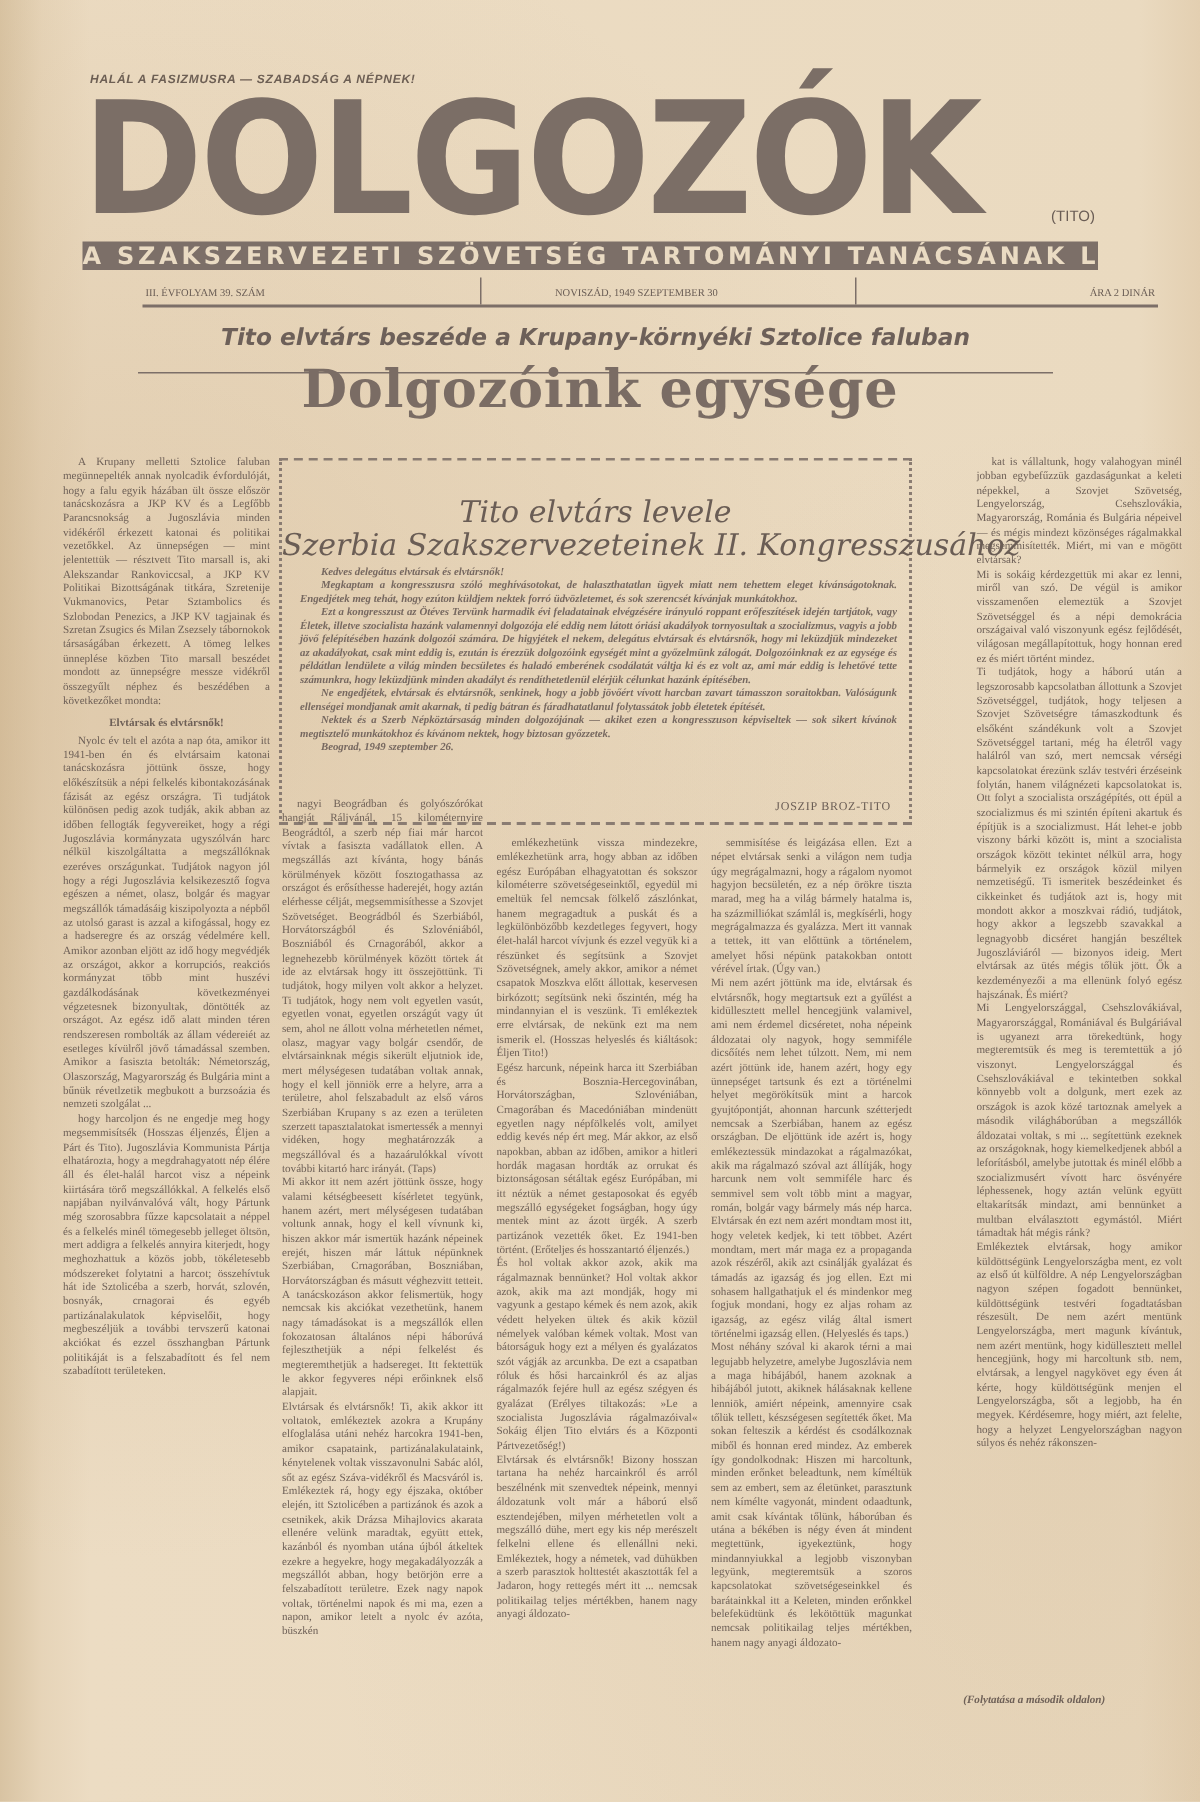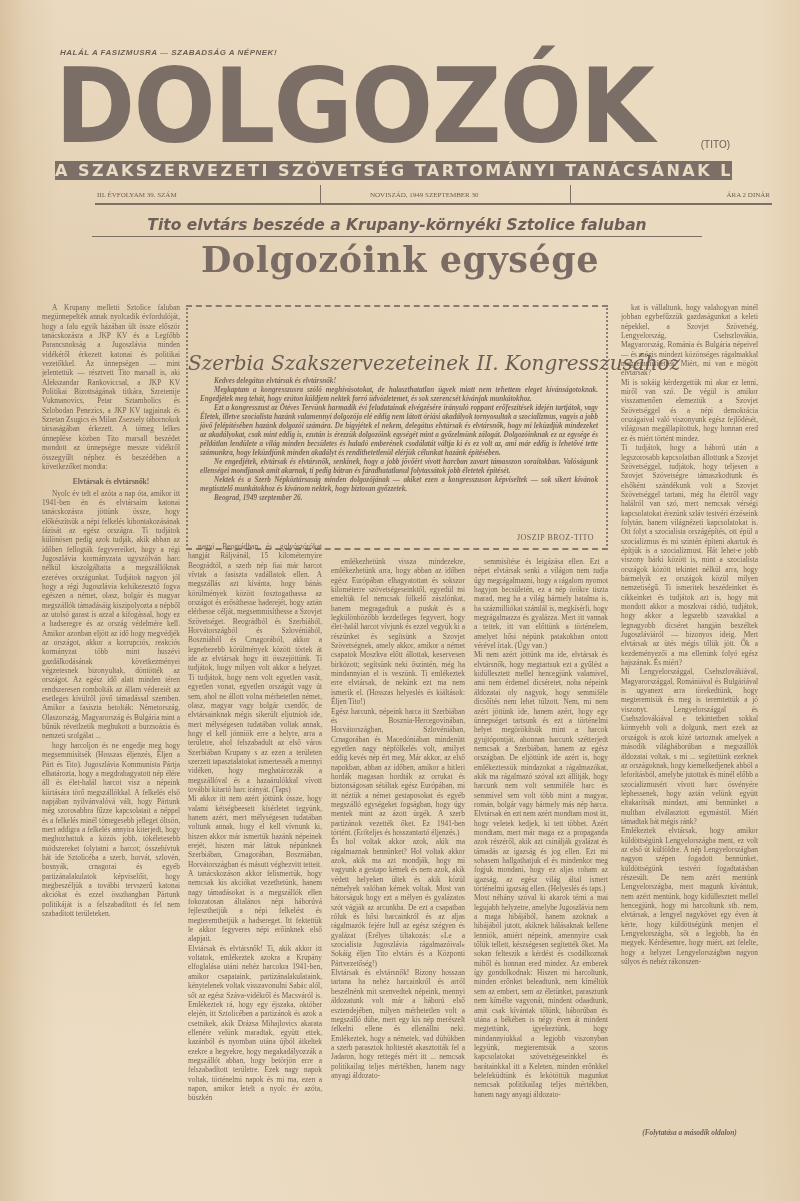--- a/index.html
+++ b/index.html
@@ -50,21 +50,21 @@
     border-bottom: 2px solid #7c6f68;
     font-family: Liberation Serif, serif; font-size: 7px; color: #6a5d55; margin-left: 27px;
   }
   .dateline .cell { position: absolute; top: 6px; }
   .dateline .sep { position: absolute; top: 0; width: 1px; height: 18px; background: #7c6f68; }
 
   
   .kicker {
     position: absolute; left: 92px; top: 216px; width: 610px; text-align: center;
     font-family: "DejaVu Sans", sans-serif; font-style: italic; font-weight: bold;
-    font-size: 15.5px; color: #6d6059; border-bottom: 1px solid #7c6f68; padding-bottom: 2px;
+    font-size: 15.5px; color: #6d6059; border-bottom: 1px solid #7c6f68; padding-bottom: 14px;
   }
   .headline {
     position: absolute; left: 60px; top: 240px; width: 680px; text-align: center;
     font-family: "DejaVu Serif", serif; font-weight: bold;
     font-size: 35px; line-height: 40px; color: #7a6c64; letter-spacing: 0.5px;
   }
 
   
   .col {
     position: absolute; font-family: "Liberation Serif", serif;
@@ -119,50 +119,51 @@
   </div>
 
   <div class="col" style="left:42px; top:303px; width:138px; height:850px;">
     <p>A Krupany melletti Sztolice faluban megünnepelték annak nyolcadik évfordulóját, hogy a falu egyik házában ült össze először tanácskozásra a JKP KV és a Legfőbb Parancsnokság a Jugoszlávia minden vidékéről érkezett katonai és politikai vezetőkkel. Az ünnepségen — mint jelentettük — résztvett Tito marsall is, aki Alekszandar Rankoviccsal, a JKP KV Politikai Bizottságának titkára, Szretenije Vukmanovics, Petar Sztambolics és Szlobodan Penezics, a JKP KV tagjainak és Szretan Zsugics és Milan Zsezsely tábornokok társaságában érkezett. A tömeg lelkes ünneplése közben Tito marsall beszédet mondott az ünnepségre messze vidékről összegyűlt néphez és beszédében a következőket mondta:</p>
     <p class="sub">Elvtársak és elvtársnők!</p>
     <p>Nyolc év telt el azóta a nap óta, amikor itt 1941-ben én és elvtársaim katonai tanácskozásra jöttünk össze, hogy előkészítsük a népi felkelés kibontakozásának fázisát az egész országra. Ti tudjátok különösen pedig azok tudják, akik abban az időben fellogták fegyvereiket, hogy a régi Jugoszlávia kormányzata ugyszólván harc nélkül kiszolgáltatta a megszállóknak ezeréves országunkat. Tudjátok nagyon jól hogy a régi Jugoszlávia kelsikezesztő fogva egészen a német, olasz, bolgár és magyar megszállók támadásáig kiszipolyozta a népből az utolsó garast is azzal a kifogással, hogy ez a hadseregre és az ország védelmére kell. Amikor azonban eljött az idő hogy megvédjék az országot, akkor a korrupciós, reakciós kormányzat több mint huszévi gazdálkodásának következményei végzetesnek bizonyultak, döntötték az országot. Az egész idő alatt minden téren rendszeresen rombolták az állam védereiét az esetleges kívülről jövő támadással szemben. Amikor a fasiszta betolták: Németország, Olaszország, Magyarország és Bulgária mint a bűnük révetlzetik megbukott a burzsoázia és nemzeti szolgálat ...</p>
     <p>hogy harcoljon és ne engedje meg hogy megsemmisítsék (Hosszas éljenzés, Éljen a Párt és Tito). Jugoszlávia Kommunista Pártja elhatározta, hogy a megdrahagyatott nép élére áll és élet-halál harcot visz a népeink kiirtására törő megszállókkal. A felkelés első napjában nyilvánvalóvá vált, hogy Pártunk még szorosabbra fűzze kapcsolatait a néppel és a felkelés minél tömegesebb jelleget öltsön, mert addigra a felkelés annyira kiterjedt, hogy meghozhattuk a közös jobb, tökéletesebb módszereket folytatni a harcot; összehívtuk hát ide Sztolicéba a szerb, horvát, szlovén, bosnyák, crnagorai és egyéb partizánalakulatok képviselőit, hogy megbeszéljük a további tervszerű katonai akciókat és ezzel összhangban Pártunk politikáját is a felszabadított és fel nem szabadított területeken.</p>
   </div>
 
   <div class="letter-box">
+    <div class="letter-title" style="top:22px; font-size:20px;">Tito elvtárs levele</div>
     <div class="letter-title" style="top:44px; font-size:20px; white-space:nowrap;">Szerbia Szakszervezeteinek II. Kongresszusához</div>
     <div class="letter-body">
       <p>Kedves delegátus elvtársak és elvtársnők!</p>
       <p>Megkaptam a kongresszusra szóló meghívásotokat, de halaszthatatlan ügyek miatt nem tehettem eleget kívánságotoknak. Engedjétek meg tehát, hogy ezúton küldjem nektek forró üdvözletemet, és sok szerencsét kívánjak munkátokhoz.</p>
       <p>Ezt a kongresszust az Ötéves Tervünk harmadik évi feladatainak elvégzésére irányuló roppant erőfeszítések idején tartjátok, vagy Életek, illetve szocialista hazánk valamennyi dolgozója elé eddig nem látott óriási akadályok tornyosultak a szocializmus, vagyis a jobb jövő felépítésében hazánk dolgozói számára. De higyjétek el nekem, delegátus elvtársak és elvtársnők, hogy mi leküzdjük mindezeket az akadályokat, csak mint eddig is, ezután is érezzük dolgozóink egységét mint a győzelmünk zálogát. Dolgozóinknak ez az egysége és példátlan lendülete a világ minden becsületes és haladó emberének csodálatát váltja ki és ez volt az, ami már eddig is lehetővé tette számunkra, hogy leküzdjünk minden akadályt és rendíthetetlenül elérjük célunkat hazánk építésében.</p>
       <p>Ne engedjétek, elvtársak és elvtársnők, senkinek, hogy a jobb jövőért vívott harcban zavart támasszon soraitokban. Valóságunk ellenségei mondjanak amit akarnak, ti pedig bátran és fáradhatatlanul folytassátok jobb életetek építését.</p>
       <p>Nektek és a Szerb Népköztársaság minden dolgozójának — akiket ezen a kongresszuson képviseltek — sok sikert kívánok megtisztelő munkátokhoz és kívánom nektek, hogy biztosan győzzetek.</p>
       <p>Beograd, 1949 szeptember 26.</p>
     </div>
     <div class="letter-sign">JOSZIP BROZ-TITO</div>
   </div>
 
-  <div class="col" style="left:188px; top:542px; width:134px; height:583px;">
+  <div class="col" style="left:188px; top:531px; width:134px; height:583px;">
     <p style="white-space:pre-line;">nagyi Beográdban és golyószórókat hangját Ráljvánál, 15 kilométernyire Beográdtól, a szerb nép fiai már harcot vívtak a fasiszta vadállatok ellen. A megszállás azt kívánta, hogy bánás körülmények között fosztogathassa az országot és erősíthesse haderejét, hogy aztán elérhesse célját, megsemmisíthesse a Szovjet Szövetséget. Beográdból és Szerbiából, Horvátországból és Szlovéniából, Boszniából és Crnagorából, akkor a legnehezebb körülmények között törtek át ide az elvtársak hogy itt összejöttünk. Ti tudjátok, hogy milyen volt akkor a helyzet. Ti tudjátok, hogy nem volt egyetlen vasút, egyetlen vonat, egyetlen országút vagy út sem, ahol ne állott volna mérhetetlen német, olasz, magyar vagy bolgár csendőr, de elvtársainknak mégis sikerült eljutniok ide, mert mélységesen tudatában voltak annak, hogy el kell jönniök erre a helyre, arra a területre, ahol felszabadult az első város Szerbiában Krupany s az ezen a területen szerzett tapasztalatokat ismertessék a mennyi vidéken, hogy meghatározzák a megszállóval és a hazaárulókkal vívott további kitartó harc irányát. (Taps)
 Mi akkor itt nem azért jöttünk össze, hogy valami kétségbeesett kísérletet tegyünk, hanem azért, mert mélységesen tudatában voltunk annak, hogy el kell vívnunk ki, hiszen akkor már ismertük hazánk népeinek erejét, hiszen már láttuk népünknek Szerbiában, Crnagorában, Boszniában, Horvátországban és másutt véghezvitt tetteit. A tanácskozáson akkor felismertük, hogy nemcsak kis akciókat vezethetünk, hanem nagy támadásokat is a megszállók ellen fokozatosan általános népi háborúvá fejleszthetjük a népi felkelést és megteremthetjük a hadsereget. Itt fektettük le akkor fegyveres népi erőinknek első alapjait.
 Elvtársak és elvtársnők! Ti, akik akkor itt voltatok, emlékeztek azokra a Krupány elfoglalása utáni nehéz harcokra 1941-ben, amikor csapataink, partizánalakulataink, kénytelenek voltak visszavonulni Sabác alól, sőt az egész Száva-vidékről és Macsváról is. Emlékeztek rá, hogy egy éjszaka, október elején, itt Sztolicében a partizánok és azok a csetnikek, akik Drázsa Mihajlovics akarata ellenére velünk maradtak, együtt ettek, kazánból és nyomban utána újból átkeltek ezekre a hegyekre, hogy megakadályozzák a megszállót abban, hogy betörjön erre a felszabadított területre. Ezek nagy napok voltak, történelmi napok és mi ma, ezen a napon, amikor letelt a nyolc év azóta, büszkén</p>
   </div>
   <div class="col" style="left:331px; top:557px; width:134px; height:583px;">
     <p style="white-space:pre-line;">emlékezhetünk vissza mindezekre, emlékezhetünk arra, hogy abban az időben egész Európában elhagyatottan és sokszor kilométerre szövetségeseinktől, egyedül mi emeltük fel nemcsak fölkelő zászlónkat, hanem megragadtuk a puskát és a legkülönbözőbb kezdetleges fegyvert, hogy élet-halál harcot vívjunk és ezzel vegyük ki a részünket és segítsünk a Szovjet Szövetségnek, amely akkor, amikor a német csapatok Moszkva előtt állottak, keservesen birkózott; segítsünk neki őszintén, még ha mindannyian el is veszünk. Ti emlékeztek erre elvtársak, de nekünk ezt ma nem ismerik el. (Hosszas helyeslés és kiáltások: Éljen Tito!)
 Egész harcunk, népeink harca itt Szerbiában és Bosznia-Hercegovinában, Horvátországban, Szlovéniában, Crnagorában és Macedóniában mindenütt egyetlen nagy népfölkelés volt, amilyet eddig kevés nép ért meg. Már akkor, az első napokban, abban az időben, amikor a hitleri hordák magasan hordták az orrukat és biztonságosan sétáltak egész Európában, mi itt néztük a német gestaposokat és egyéb megszálló egységeket fogságban, hogy úgy mentek mint az ázott ürgék. A szerb partizánok vezették őket. Ez 1941-ben történt. (Erőteljes és hosszantartó éljenzés.)
 És hol voltak akkor azok, akik ma rágalmaznak bennünket? Hol voltak akkor azok, akik ma azt mondják, hogy mi vagyunk a gestapo kémek és nem azok, akik védett helyeken ültek és akik közül némelyek valóban kémek voltak. Most van bátorságuk hogy ezt a mélyen és gyalázatos szót vágják az arcunkba. De ezt a csapatban róluk és hősi harcainkról és az aljas rágalmazók fejére hull az egész szégyen és gyalázat (Erélyes tiltakozás: »Le a szocialista Jugoszlávia rágalmazóival« Sokáig éljen Tito elvtárs és a Központi Pártvezetőség!)
 Elvtársak és elvtársnők! Bizony hosszan tartana ha nehéz harcainkról és arról beszélnénk mit szenvedtek népeink, mennyi áldozatunk volt már a háború első esztendejében, milyen mérhetetlen volt a megszálló dühe, mert egy kis nép merészelt felkelni ellene és ellenállni neki. Emlékeztek, hogy a németek, vad dühükben a szerb parasztok holttestét akasztották fel a Jadaron, hogy rettegés mért itt ... nemcsak politikailag teljes mértékben, hanem nagy anyagi áldozato-</p>
   </div>
   <div class="col" style="left:474px; top:557px; width:134px; height:583px;">
     <p style="white-space:pre-line;">semmisítése és leigázása ellen. Ezt a népet elvtársak senki a világon nem tudja úgy megrágalmazni, hogy a rágalom nyomot hagyjon becsületén, ez a nép örökre tiszta marad, meg ha a világ bármely hatalma is, ha százmilliókat számlál is, megkísérli, hogy megrágalmazza és gyalázza. Mert itt vannak a tettek, itt van előttünk a történelem, amelyet hősi népünk patakokban ontott vérével írtak. (Úgy van.)
 Mi nem azért jöttünk ma ide, elvtársak és elvtársnők, hogy megtartsuk ezt a gyűlést a kidüllesztett mellel hencegjünk valamivel, ami nem érdemel dicséretet, noha népeink áldozatai oly nagyok, hogy semmiféle dicsőítés nem lehet túlzott. Nem, mi nem azért jöttünk ide, hanem azért, hogy egy ünnepséget tartsunk és ezt a történelmi helyet megörökítsük mint a harcok gyujtópontját, ahonnan harcunk szétterjedt nemcsak a Szerbiában, hanem az egész országban. De eljöttünk ide azért is, hogy emlékeztessük mindazokat a rágalmazókat, akik ma rágalmazó szóval azt állítják, hogy harcunk nem volt semmiféle harc és semmivel sem volt több mint a magyar, román, bolgár vagy bármely más nép harca. Elvtársak én ezt nem azért mondtam most itt, hogy veletek kedjek, ki tett többet. Azért mondtam, mert már maga ez a propaganda azok részéről, akik azt csinálják gyalázat és támadás az igazság és jog ellen. Ezt mi sohasem hallgathatjuk el és mindenkor meg fogjuk mondani, hogy ez aljas roham az igazság, az egész világ által ismert történelmi igazság ellen. (Helyeslés és taps.)
 Most néhány szóval ki akarok térni a mai legujabb helyzetre, amelybe Jugoszlávia nem a maga hibájából, hanem azoknak a hibájából jutott, akiknek hálásaknak kellene lenniök, amiért népeink, amennyire csak tőlük tellett, készségesen segítették őket. Ma sokan felteszik a kérdést és csodálkoznak miből és honnan ered mindez. Az emberek így gondolkodnak: Hiszen mi harcoltunk, minden erőnket beleadtunk, nem kíméltük sem az embert, sem az életünket, parasztunk nem kímélte vagyonát, mindent odaadtunk, amit csak kívántak tőlünk, háborúban és utána a békében is négy éven át mindent megtettünk, igyekeztünk, hogy mindannyiukkal a legjobb viszonyban legyünk, megteremtsük a szoros kapcsolatokat szövetségeseinkkel és barátainkkal itt a Keleten, minden erőnkkel belefeküdtünk és lekötöttük magunkat nemcsak politikailag teljes mértékben, hanem nagy anyagi áldozato-</p>
   </div>
 
-  <div class="col" style="left:621px; top:303px; width:137px; height:824px;">
+  <div class="col" style="left:651px; top:303px; width:137px; height:824px;">
     <p style="white-space:pre-line;">kat is vállaltunk, hogy valahogyan minél jobban egybefűzzük gazdaságunkat a keleti népekkel, a Szovjet Szövetség, Lengyelország, Csehszlovákia, Magyarország, Románia és Bulgária népeivel — és mégis mindezt közönséges rágalmakkal megsemmisítették. Miért, mi van e mögött elvtársak?
 Mi is sokáig kérdezgettük mi akar ez lenni, miről van szó. De végül is amikor visszamenően elemeztük a Szovjet Szövetséggel és a népi demokrácia országaival való viszonyunk egész fejlődését, világosan megállapítottuk, hogy honnan ered ez és miért történt mindez.
 Ti tudjátok, hogy a háború után a legszorosabb kapcsolatban állottunk a Szovjet Szövetséggel, tudjátok, hogy teljesen a Szovjet Szövetségre támaszkodtunk és elsőként szándékunk volt a Szovjet Szövetséggel tartani, még ha életről vagy halálról van szó, mert nemcsak vérségi kapcsolatokat érezünk szláv testvéri érzéseink folytán, hanem világnézeti kapcsolatokat is. Ott folyt a szocialista országépítés, ott épül a szocializmus és mi szintén építeni akartuk és építjük is a szocializmust. Hát lehet-e jobb viszony bárki között is, mint a szocialista országok között tekintet nélkül arra, hogy bármelyik ez országok közül milyen nemzetiségű. Ti ismeritek beszédeinket és cikkeinket és tudjátok azt is, hogy mit mondott akkor a moszkvai rádió, tudjátok, hogy akkor a legszebb szavakkal a legnagyobb dicséret hangján beszéltek Jugoszláviáról — bizonyos ideig. Mert elvtársak az ütés mégis tőlük jött. Ők a kezdeményezői a ma ellenünk folyó egész hajszának. És miért?
 Mi Lengyelországgal, Csehszlovákiával, Magyarországgal, Romániával és Bulgáriával is ugyanezt arra törekedtünk, hogy megteremtsük és meg is teremtettük a jó viszonyt. Lengyelországgal és Csehszlovákiával e tekintetben sokkal könnyebb volt a dolgunk, mert ezek az országok is azok közé tartoznak amelyek a második világháborúban a megszállók áldozatai voltak, s mi ... segítettünk ezeknek az országoknak, hogy kiemelkedjenek abból a leforításból, amelybe jutottak és minél előbb a szocializmusért vívott harc ösvényére léphessenek, hogy aztán velünk együtt eltakarítsák mindazt, ami bennünket a multban elválasztott egymástól. Miért támadtak hát mégis ránk?
 Emlékeztek elvtársak, hogy amikor küldöttségünk Lengyelországba ment, ez volt az első út külföldre. A nép Lengyelországban nagyon szépen fogadott bennünket, küldöttségünk testvéri fogadtatásban részesült. De nem azért mentünk Lengyelországba, mert magunk kívántuk, nem azért mentünk, hogy kidüllesztett mellel hencegjünk, hogy mi harcoltunk stb. nem, elvtársak, a lengyel nagykövet egy éven át kérte, hogy küldöttségünk menjen el Lengyelországba, sőt a legjobb, ha én megyek. Kérdésemre, hogy miért, azt felelte, hogy a helyzet Lengyelországban nagyon súlyos és nehéz rákonszen-</p>
   </div>
   <div class="col" style="left:621px; top:1128px; width:137px; height:12px; text-align:center; font-style:italic; font-weight:bold;">(Folytatása a második oldalon)</div>
 
   <div class="bottom-blank"></div>
 </div>

